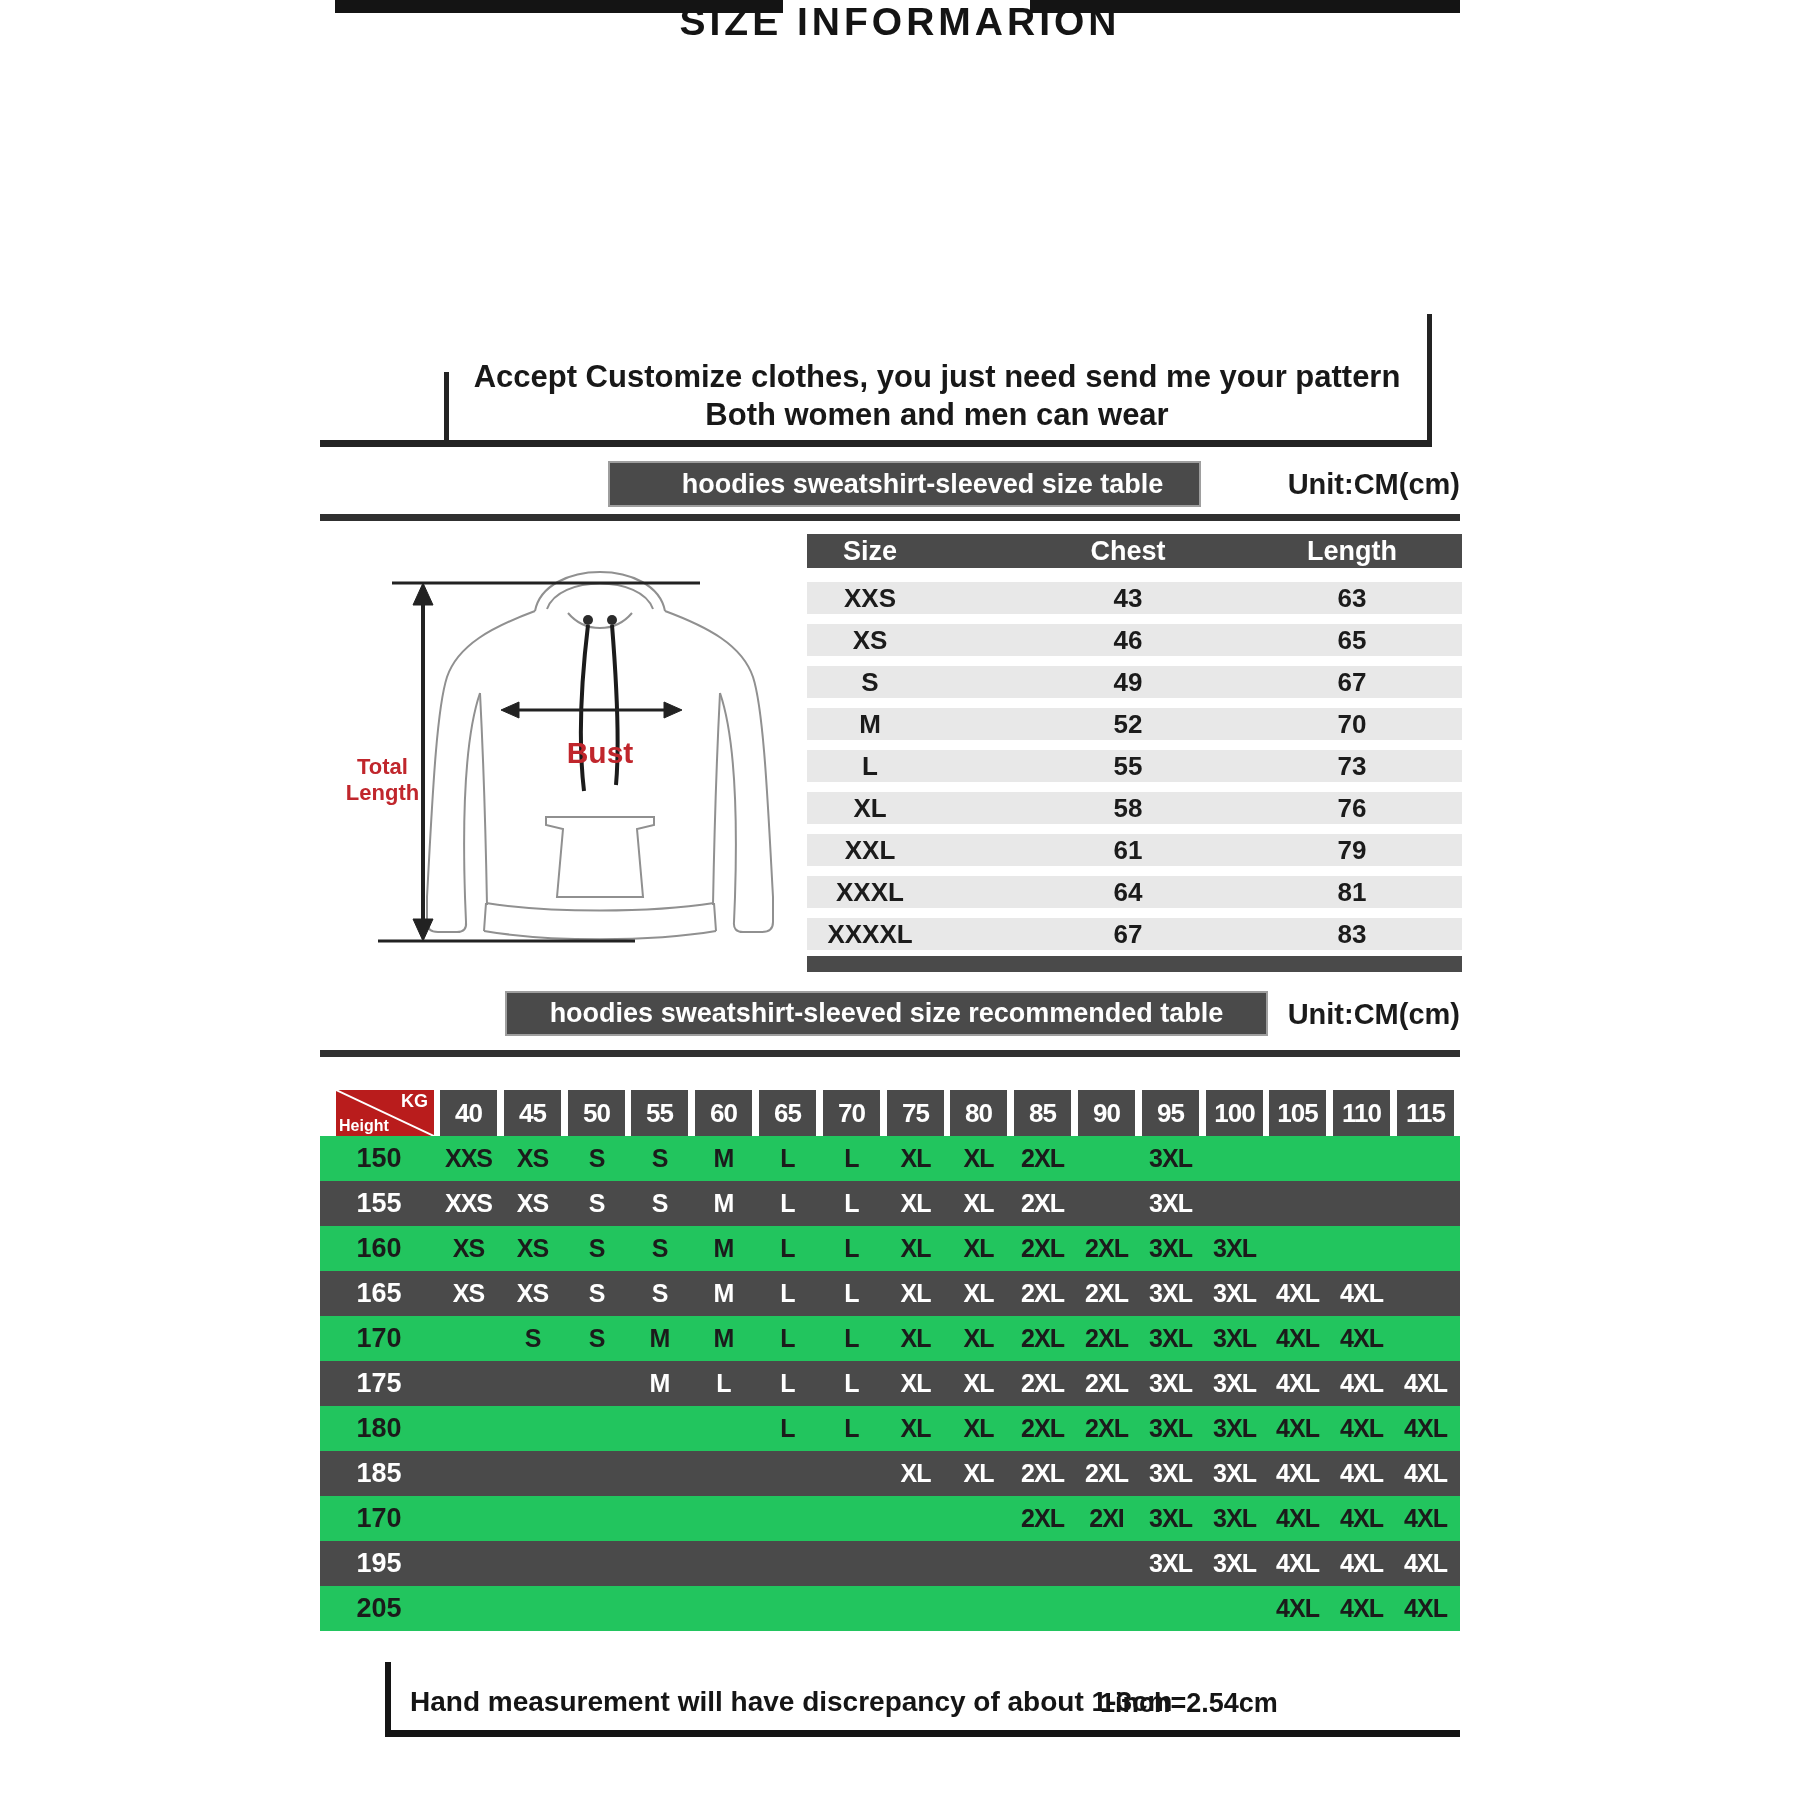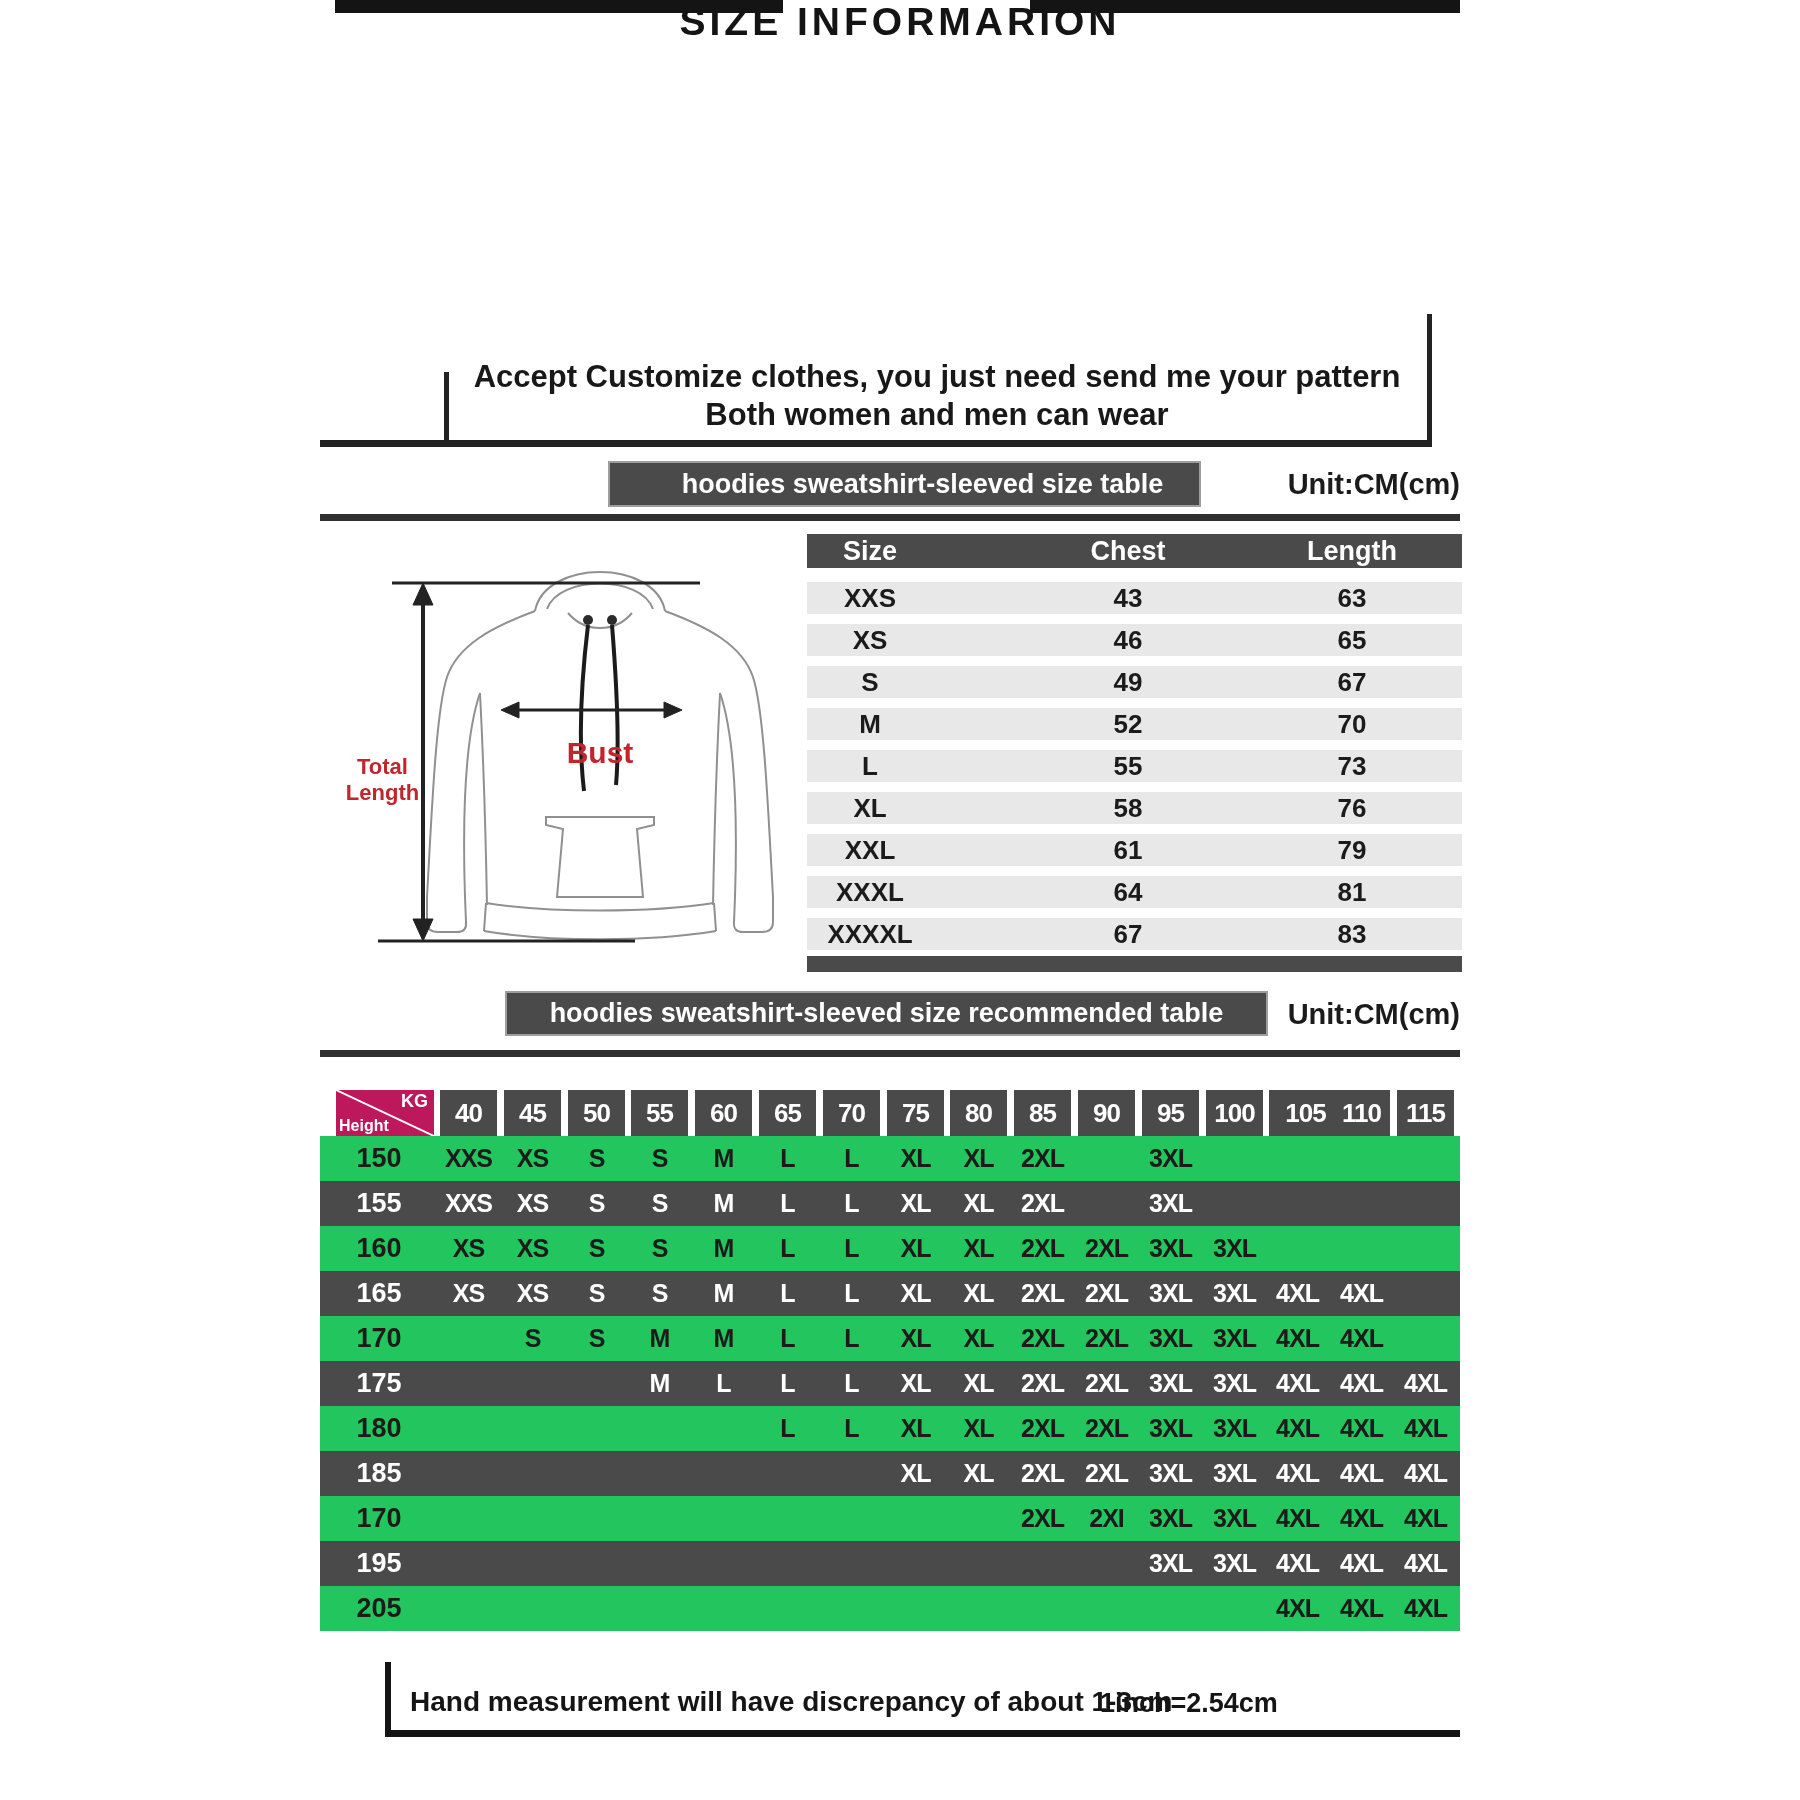--- a/index.html
+++ b/index.html
@@ -26,21 +26,21 @@
   .st-h{position:absolute;top:0;height:34px;line-height:34px;text-align:center;color:#fff;
         font-size:27px;font-weight:700;}
   .st-row{position:absolute;left:0;width:655px;height:32px;background:#e8e8e8;}
   .st-c{position:absolute;top:0;height:32px;line-height:32px;text-align:center;font-size:26px;
         font-weight:700;color:#1b1b1b;}
   .st-foot{position:absolute;left:0;top:422px;width:655px;height:16px;background:#4a4a4a;}
   
   .red-lbl{color:#c0262c;font-weight:700;text-align:center;}
   
   .rec-table{left:320px;top:1090px;width:1140px;height:542px;}
-  .corner{position:absolute;left:16px;top:0;width:98px;height:46px;background:#be185d;}
+  .corner{position:absolute;left:16px;top:0;width:98px;height:46px;background:#b91c1c;}
   .corner svg{position:absolute;left:0;top:0;}
   .corner .kg{position:absolute;right:6px;top:1px;color:#fff;font-size:18px;font-weight:700;}
   .corner .hg{position:absolute;left:3px;bottom:1px;color:#fff;font-size:16px;font-weight:700;}
   .rt-h{position:absolute;top:0;height:46px;line-height:46px;background:#4a4a4a;color:#fff;
         text-align:center;font-size:26px;font-weight:700;letter-spacing:-1px;}
   .rt-row{position:absolute;left:0;width:1140px;height:45px;}
   .rt-row.light{background:#22c55e;color:#1b1b1b;}
   .rt-row.dark{background:#4a4a4a;color:#ffffff;}
   .rt-label{position:absolute;top:0;height:45px;line-height:45px;text-align:center;
             font-size:27px;font-weight:700;}
@@ -184,21 +184,21 @@
       <div class="rt-h" style="left: 311px; width: 57px;">55</div>
       <div class="rt-h" style="left: 375px; width: 57px;">60</div>
       <div class="rt-h" style="left: 439px; width: 57px;">65</div>
       <div class="rt-h" style="left: 503px; width: 57px;">70</div>
       <div class="rt-h" style="left: 567px; width: 57px;">75</div>
       <div class="rt-h" style="left: 630px; width: 57px;">80</div>
       <div class="rt-h" style="left: 694px; width: 57px;">85</div>
       <div class="rt-h" style="left: 758px; width: 57px;">90</div>
       <div class="rt-h" style="left: 822px; width: 57px;">95</div>
       <div class="rt-h" style="left: 886px; width: 57px;">100</div>
-      <div class="rt-h" style="left: 949px; width: 57px; padding-left: 8px;">105</div>
+      <div class="rt-h" style="left: 949px; width: 57px;">105</div>
       <div class="rt-h" style="left: 1013px; width: 57px;">110</div>
       <div class="rt-h" style="left: 1077px; width: 57px;">115</div>
       <div class="rt-row light" style="top: 46px;">
         <span class="rt-label" style="left: 20px; width: 78px;">150</span>
         <span class="rt-c" style="left: 116px; width: 65px;">XXS</span>
         <span class="rt-c" style="left: 180px; width: 65px;">XS</span>
         <span class="rt-c" style="left: 244px; width: 65px;">S</span>
         <span class="rt-c" style="left: 307px; width: 65px;">S</span>
         <span class="rt-c" style="left: 371px; width: 65px;">M</span>
         <span class="rt-c" style="left: 435px; width: 65px;">L</span>

